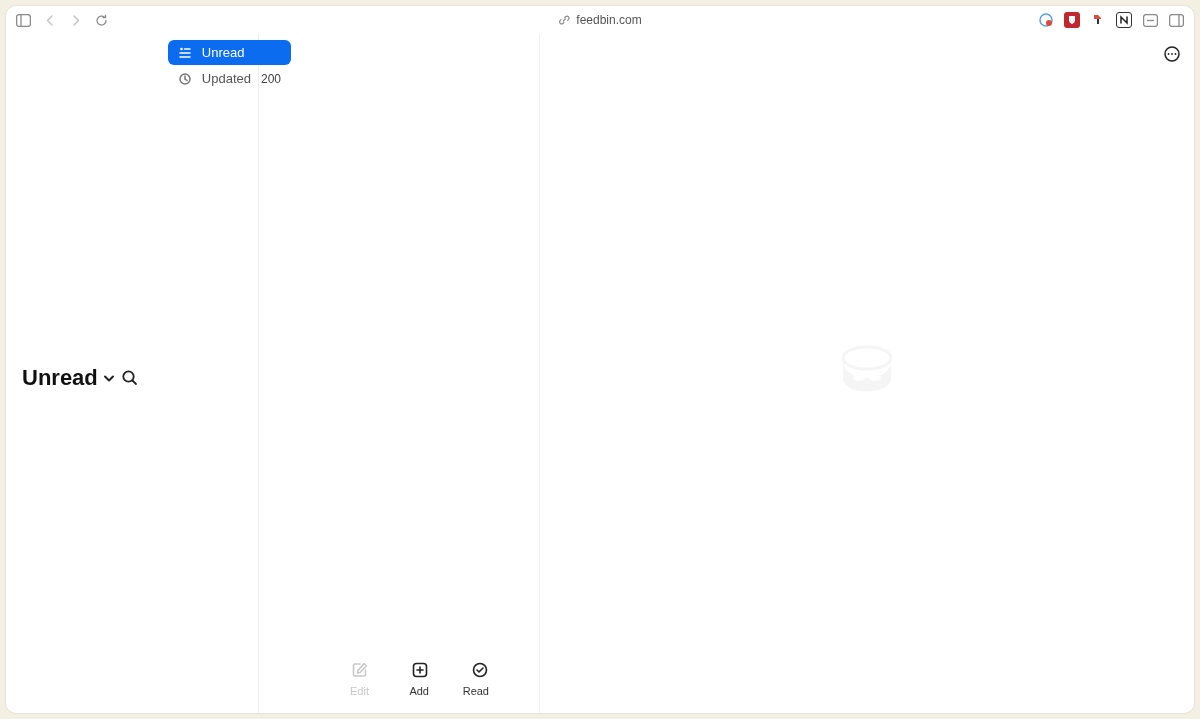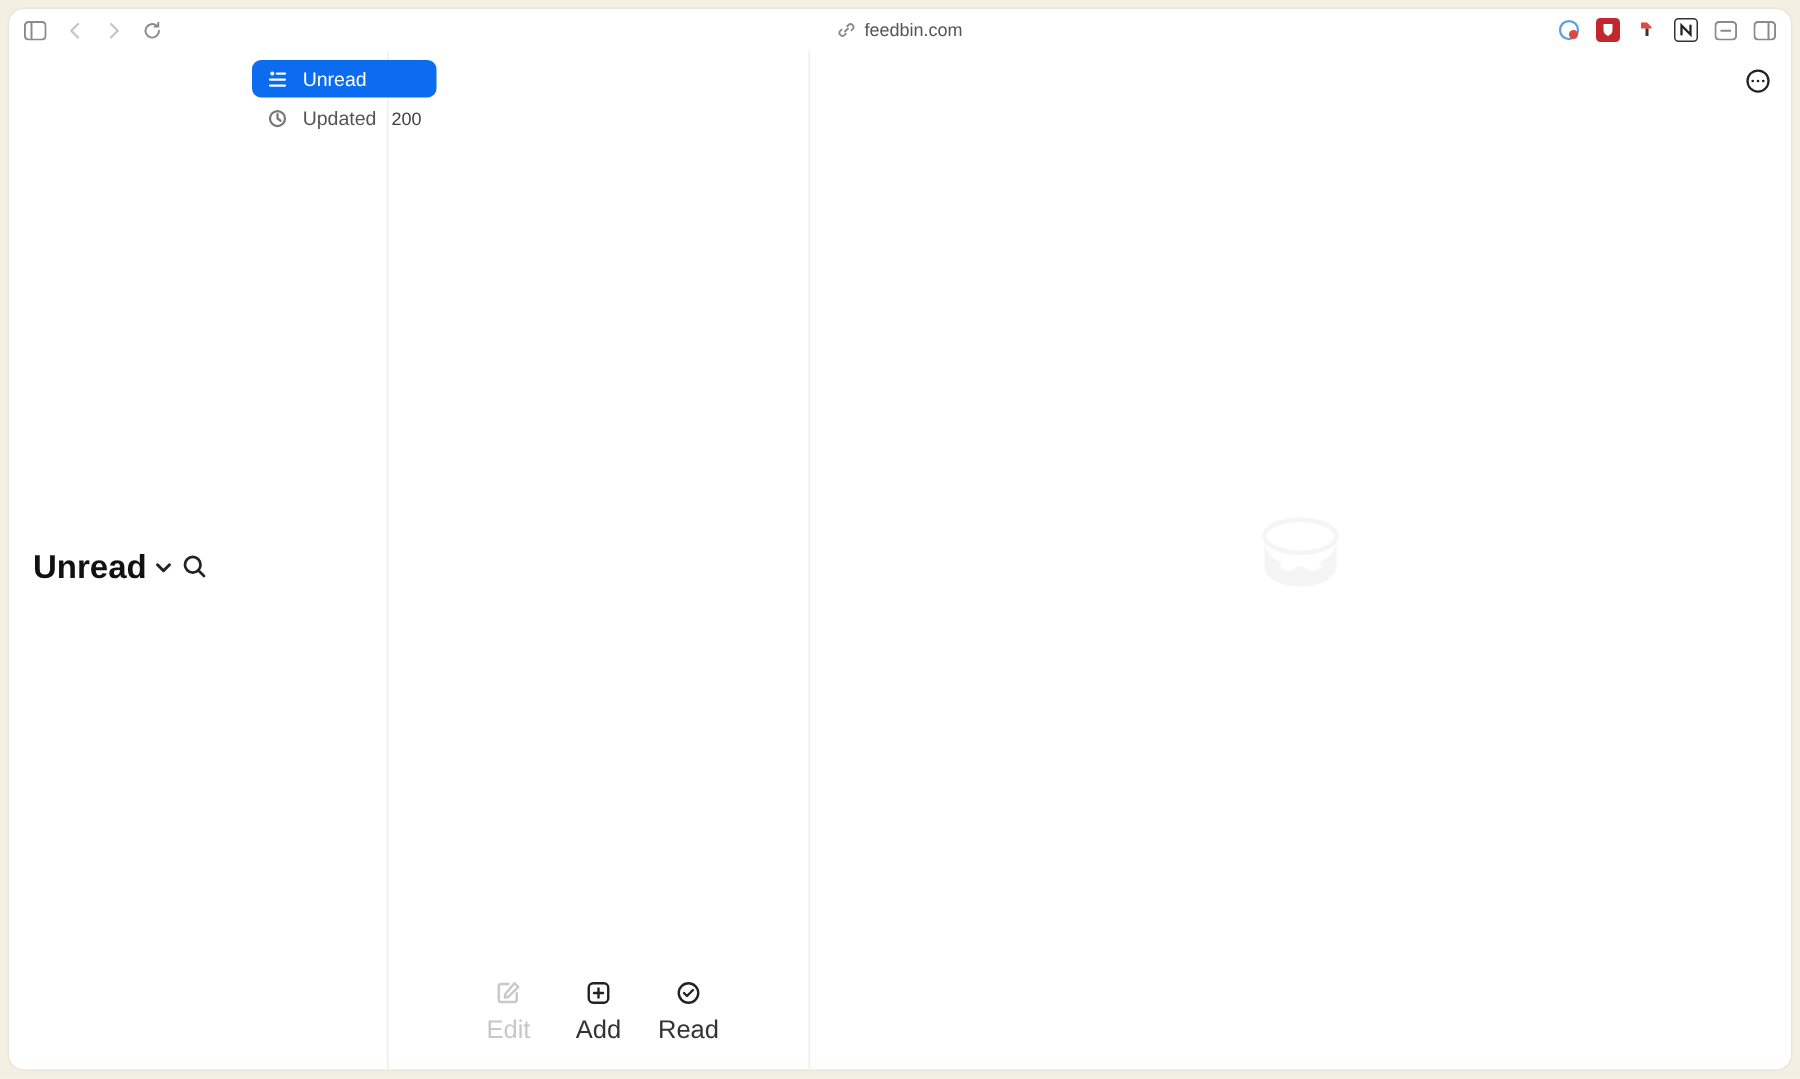--- a/index.html
+++ b/index.html
@@ -26,21 +26,21 @@
   .header-title { font-size: 22px; font-weight: 700; color: #111; }
   .search-btn { width: 28px; height: 28px; display:flex; align-items:center; justify-content:center; border-radius:6px; cursor:pointer; }
   .nav { padding: 6px 8px; display: flex; flex-direction: column; gap: 1px; }
   .nav-item { display: flex; align-items: center; gap: 10px; padding: 5px 10px; border-radius: 6px; font-size: 13px; color: #555; cursor: pointer; }
   .nav-item.active { background: #0b6cf0; color: #fff; }
   .nav-item .label { flex: 1; }
   .nav-item .count { font-size: 12px; color: #404040; }
   .nav-item.active .count { color: #dfeaff; }
   .nav-item svg { flex: 0 0 auto; }
   .sidebar-footer { margin-top: auto; display: flex; justify-content: space-around; padding: 12px 10px 16px; }
-  .footer-btn { display: flex; flex-direction: column; align-items: center; gap: 6px; font-size: 17px; color: #333; cursor: pointer; width: 60px; }
+  .footer-btn { display: flex; flex-direction: column; align-items: flex-end; gap: 6px; font-size: 11px; color: #333; cursor: pointer; width: 60px; }
   .footer-btn.disabled { color: #c8c8c8; cursor: default; }
   .middle { width: 281px; border-right: 1px solid #eee; }
   .content { flex: 1; position: relative; }
   .content-top { position: absolute; top: 8px; right: 10px; }
   .more-btn { width: 24px; height: 24px; display:flex; align-items:center; justify-content:center; border-radius:50%; cursor:pointer; }
   .placeholder-logo { position: absolute; top: 50%; left: 50%; transform: translate(-50%, -50%); opacity: 0.14; }
 </style>
 </head>
 <body>
 

